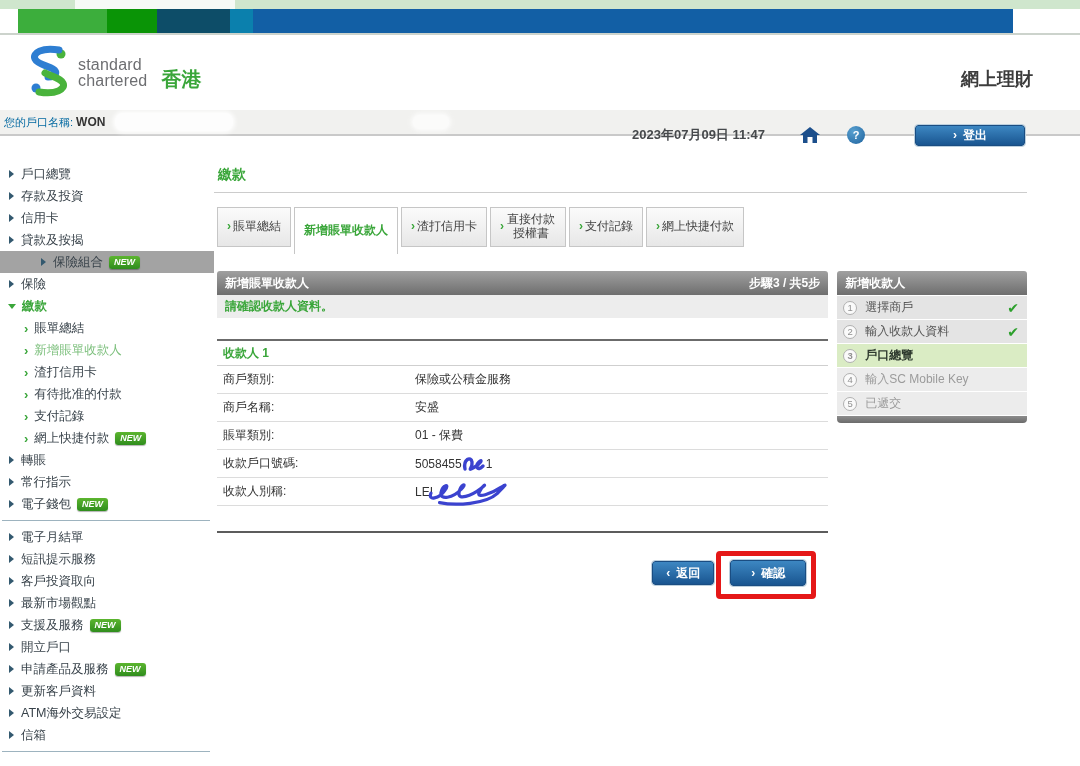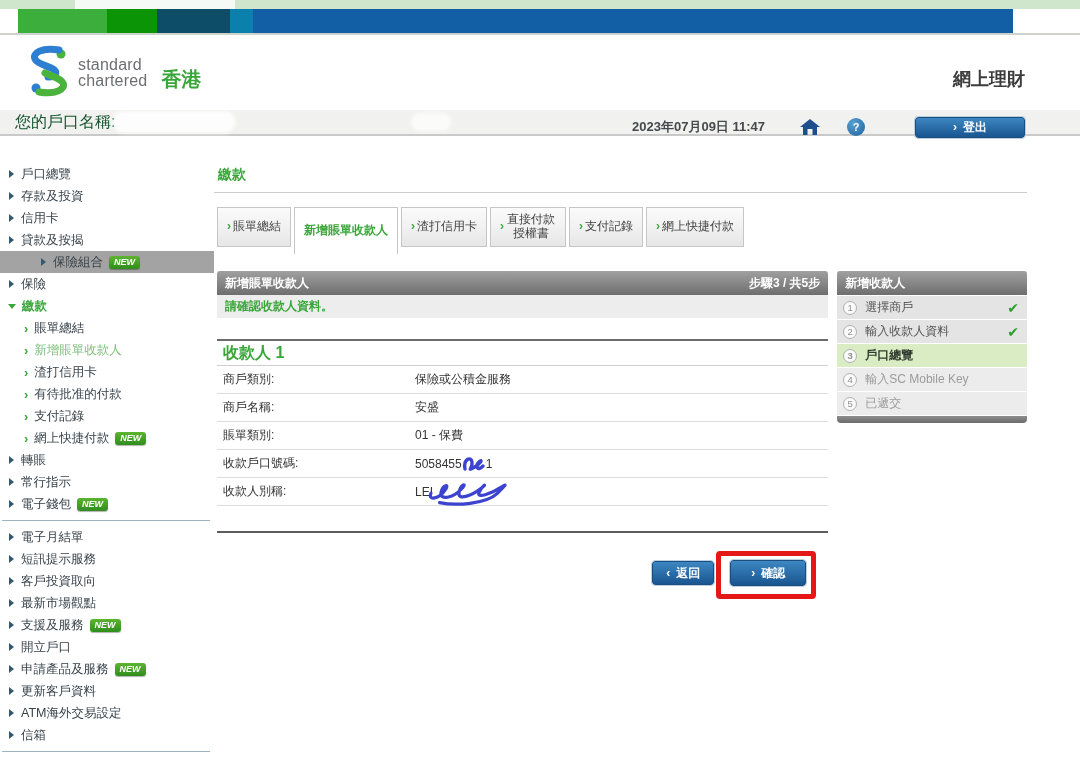--- a/index.html
+++ b/index.html
@@ -18,31 +18,31 @@
   .seg3 { left:157px; width:73px;  background:#0d4d68; }
   .seg4 { left:230px; width:23px;  background:#0b80ad; }
   .seg5 { left:253px; width:760px; background:#125fa5; }
 
   
   .header { position:absolute; left:0; top:35px; width:1080px; height:75px; background:#fff; }
   .logo-wrap { position:absolute; left:28px; top:10px; display:flex; align-items:flex-end; }
   .logo-mark { width:42px; height:52px; }
   .brand { margin-left:8px; color:#6d6e71; font-size:16px; line-height:16px; letter-spacing:0.2px; padding-bottom:8px; }
   .region { margin-left:14px; color:#3aa63a; font-size:20px; font-weight:bold; padding-bottom:4px; }
-  .portal-title { position:absolute; right:55px; top:32px; color:#3c3c3c; font-size:18px; font-weight:bold; }
+  .portal-title { position:absolute; right:47px; top:32px; color:#3c3c3c; font-size:18px; font-weight:bold; }
 
   
   .account-bar { position:absolute; left:0; top:110px; width:1080px; height:26px;
     background:#f1f1ef; border-bottom:2px solid #c9c9c9; display:flex; align-items:center; }
-  .acct-label { margin-left:15px; font-size:16px; color:#14532d; }
+  .acct-label { margin-left:4px; font-size:11px; color:#0369a1; }
   .acct-name { font-size:12px; font-weight:bold; color:#333; margin-left:3px; }
   .blur-patch { position:absolute; background:#fdfdfd; border-radius:8px; box-shadow:0 0 4px 2px rgba(255,255,255,0.9); }
   .bp1 { left:115px; top:3px; width:118px; height:18px; }
   .bp2 { left:413px; top:5px; width:36px;  height:14px; opacity:.85; }
-  .bar-right { position:absolute; right:55px; top:4px; height:26px; display:flex; align-items:center; gap:0; }
+  .bar-right { position:absolute; right:55px; top:12px; height:26px; display:flex; align-items:center; gap:0; }
   .datetime { font-size:13px; font-weight:bold; color:#46494c; margin-right:34px; }
   .home-icon { width:22px; height:18px; margin-right:26px; cursor:pointer; }
   .help-icon { width:18px; height:18px; border-radius:50%; background:radial-gradient(circle at 35% 30%, #58a0d0, #1f639e);
     color:#fff; font-size:11px; font-weight:bold; display:flex; align-items:center; justify-content:center;
     margin-right:50px; cursor:pointer; }
   .help-icon::before { content:"?"; }
   .btn-blue { background:linear-gradient(#3d87c2, #195590); border:1px solid #1a4d82; outline:1px solid #bcd0de;
     color:#fff; font-size:12px; font-weight:bold; border-radius:3px; cursor:pointer; }
   .logout-btn { width:110px; height:21px; display:flex; align-items:center; justify-content:center; }
   .arrow-r::before { content:"\203A"; margin-right:6px; font-weight:bold; }
@@ -87,21 +87,21 @@
 
   
   .panel { width:612px; }
   .panel-head { height:24px; background:linear-gradient(#a0a0a0,#6e6e6e); border-radius:3px 3px 0 0;
     display:flex; align-items:center; justify-content:space-between; padding:0 8px; }
   .panel-head .ph-title, .panel-head .ph-step { color:#fff; font-size:12px; font-weight:bold; }
   .instruction { height:23px; background:#ededed; color:#3aa63a; font-size:12px; font-weight:bold;
     display:flex; align-items:center; padding:0 8px; }
   .section { margin-top:21px; border-top:2px solid #6b6b6b; }
   .section-title { height:25px; display:flex; align-items:center; padding:0 6px; color:#3aa63a;
-    font-size:16px; font-weight:bold; border-bottom:1px solid #cfcfcf; }
+    font-size:12px; font-weight:bold; border-bottom:1px solid #cfcfcf; }
   .field-row { display:flex; align-items:center; height:28px; border-bottom:1px solid #dcdcdc; font-size:12px; color:#333; }
   .f-label { width:198px; padding-left:6px; }
   .f-value { flex:1; display:flex; align-items:center;text-align:right; }
   .scribble { position:relative; display:inline-block; }
   .end-rule { height:2px; background:#5c5c5c; margin-top:25px; }
   .btn-bar { display:flex; justify-content:flex-end; align-items:center; margin-top:27px; padding-right:0; }
   .back-btn { width:62px; height:24px; display:flex; align-items:center; justify-content:center; margin-right:16px; }
   .confirm-wrap { position:relative; margin-right:22px; }
   .confirm-btn { width:76px; height:26px; display:flex; align-items:center; justify-content:center; }
   .annotation-rect { position:absolute; left:-14px; top:-9px; width:100px; height:48px;

